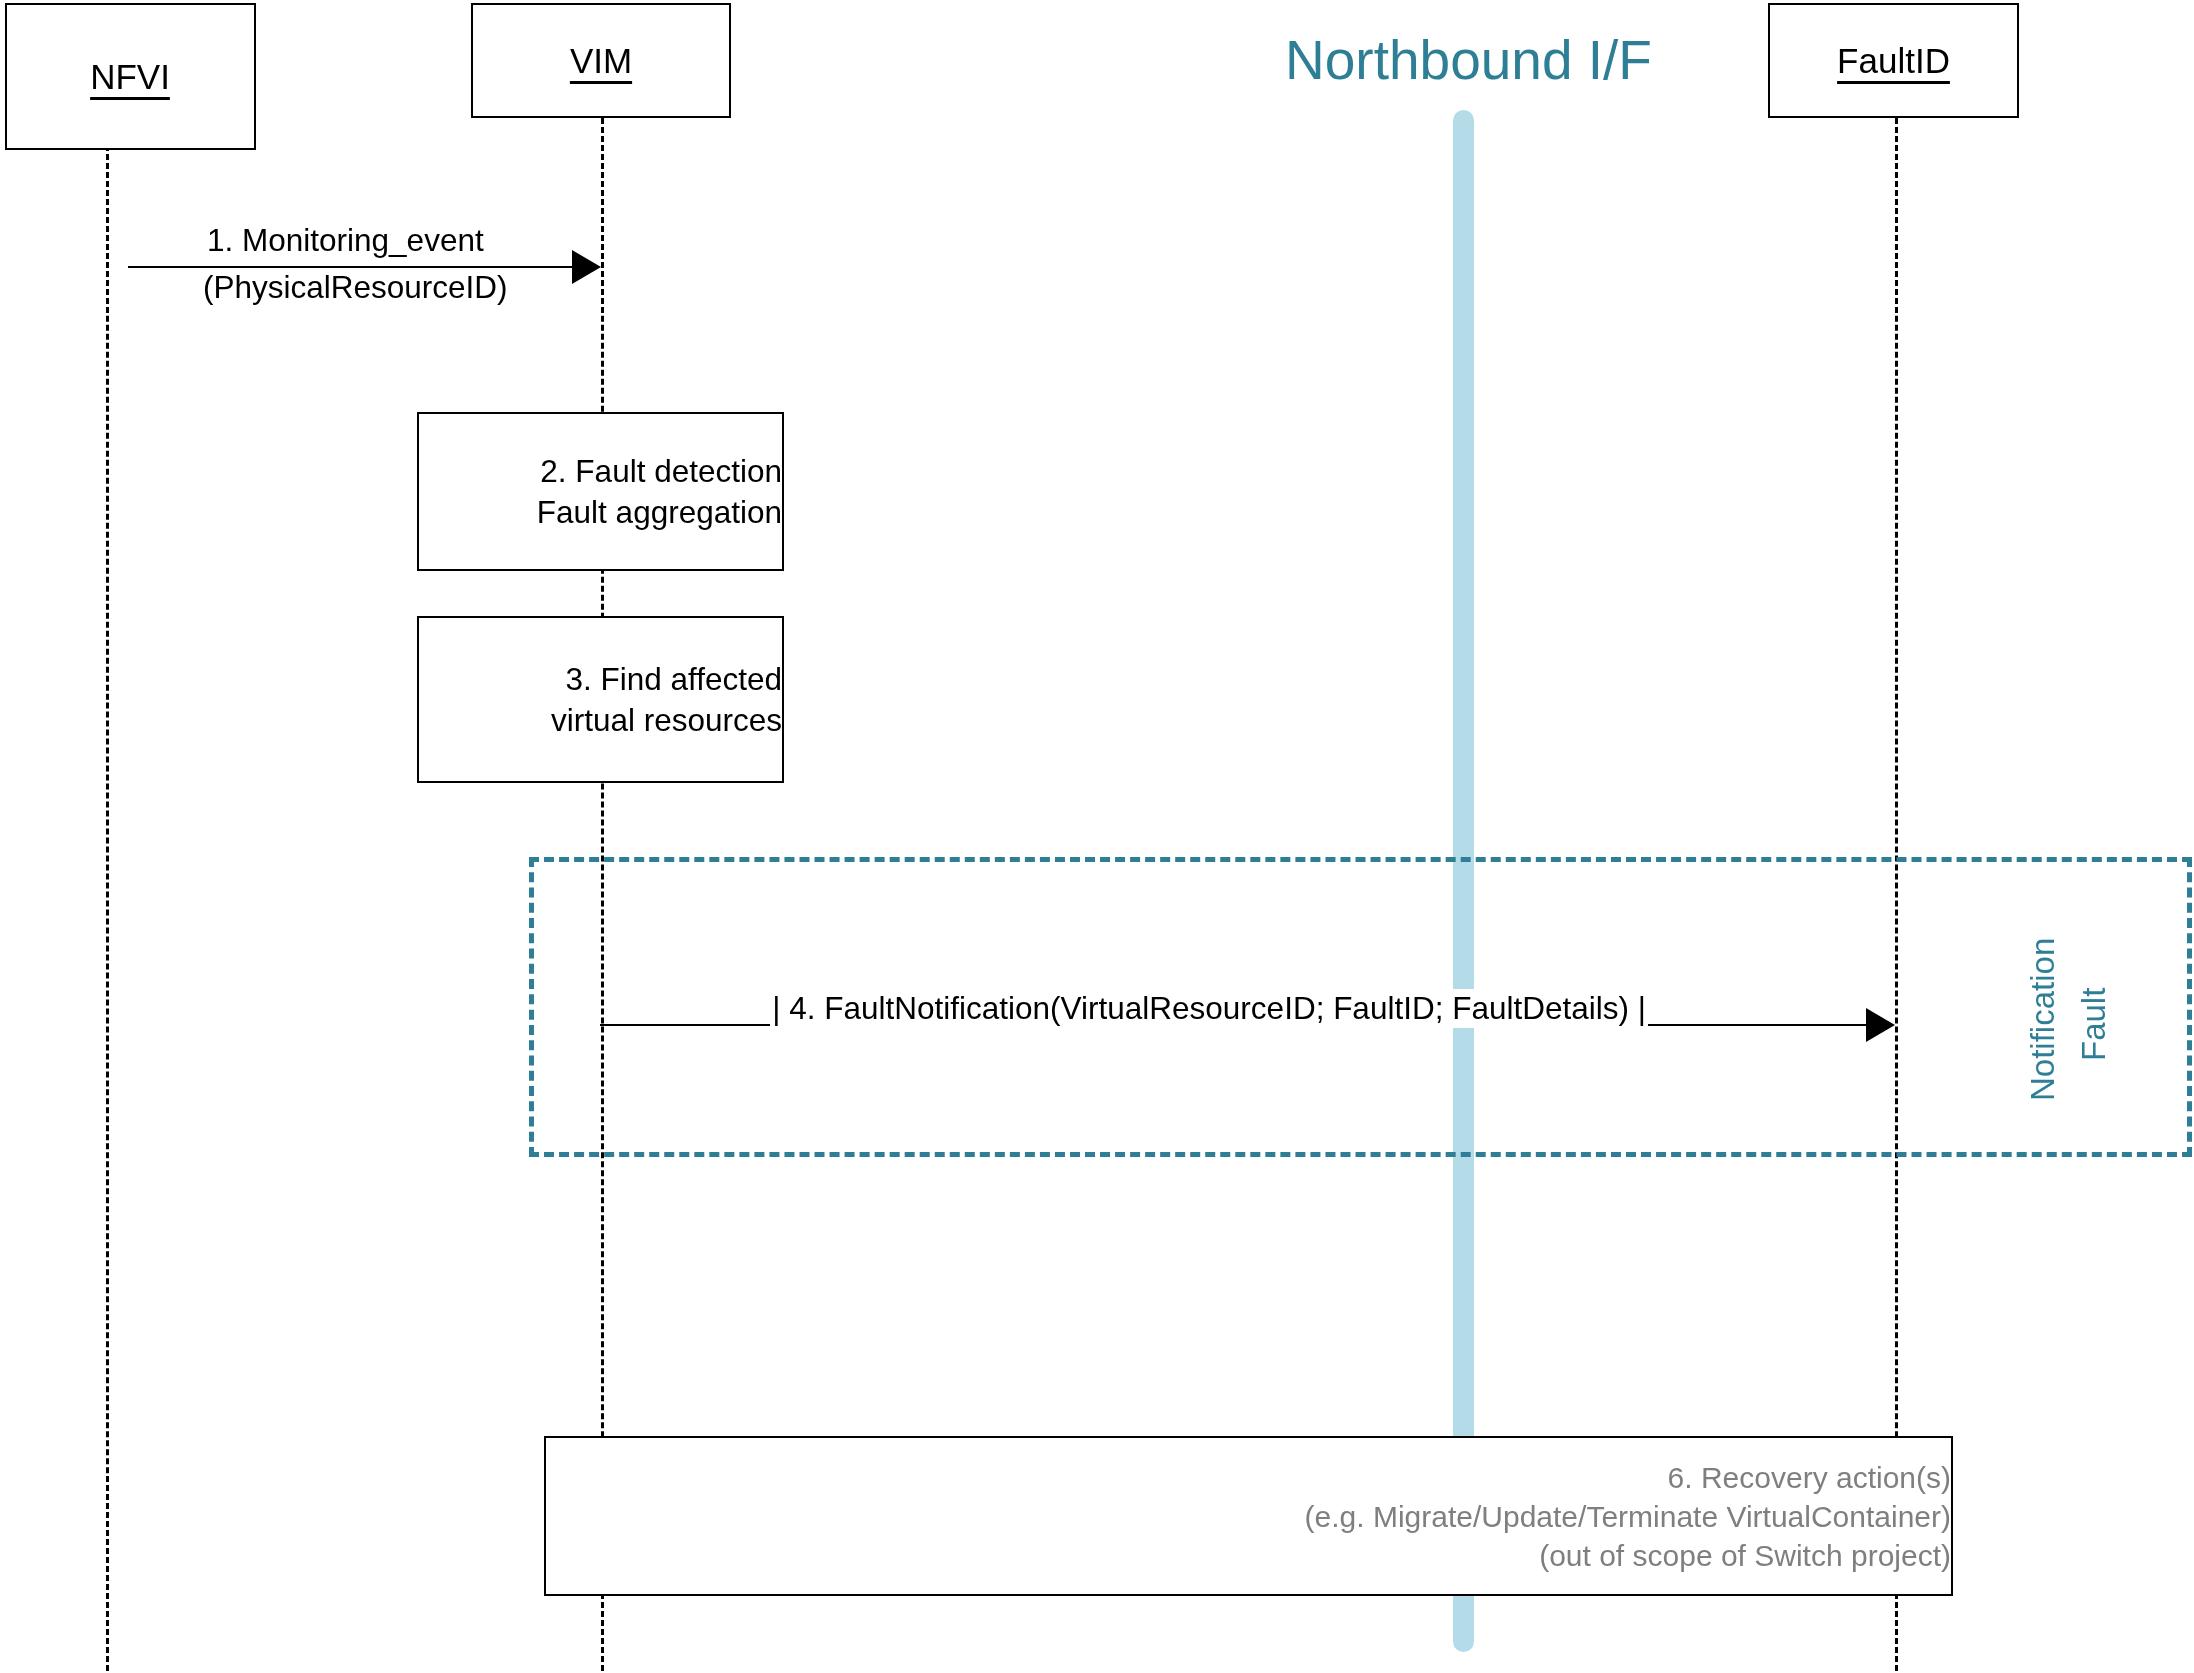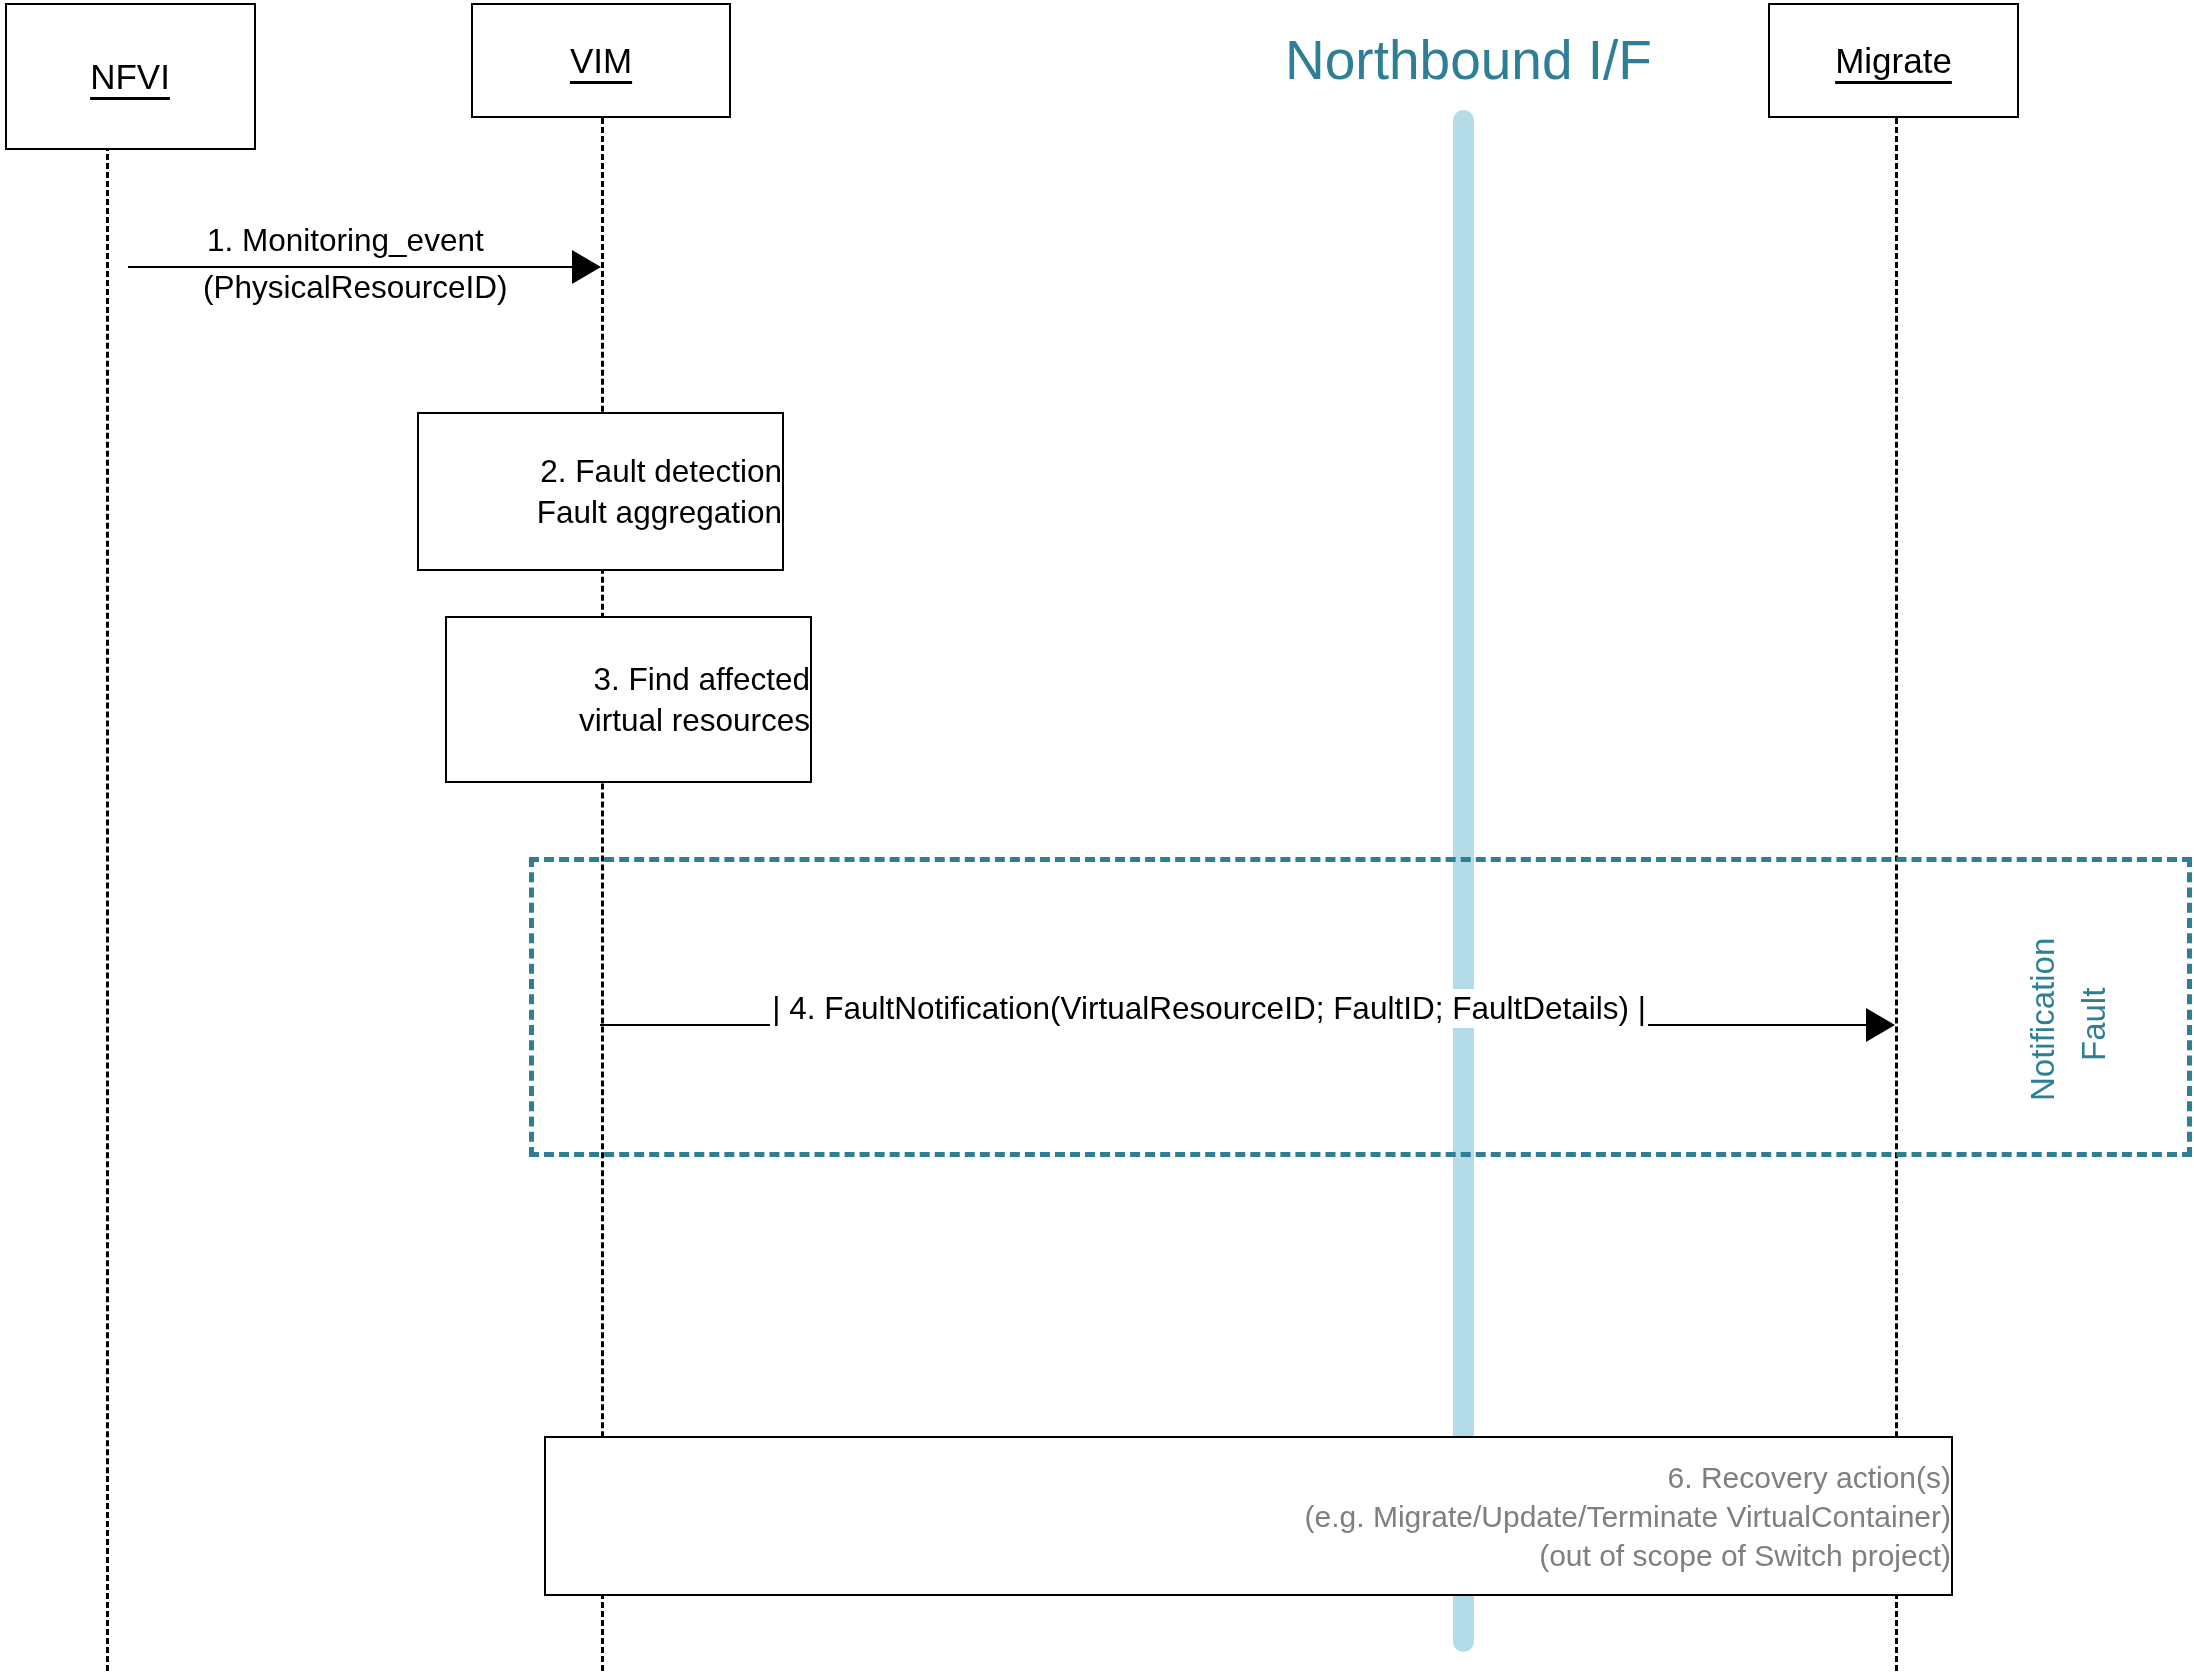--- a/index.html
+++ b/index.html
@@ -118,36 +118,36 @@
 
   <div class="actor-box" style="left:4.5px;top:2.8px;width:251px;height:147px;">
     <span class="actor-label">NFVI</span>
   </div>
 
   <div class="actor-box" style="left:471px;top:2.8px;width:260px;height:115px;">
     <span class="actor-label">VIM</span>
   </div>
 
   <div class="actor-box" style="left:1768px;top:2.8px;width:251px;height:115px;">
-    <span class="actor-label">Migrate</span>
+    <span class="actor-label">FaultID</span>
   </div>
 
   <div class="nb-label" style="left:1187px;top:17px;width:563px;margin-top:16px;">Northbound I/F</div>
 
   <div class="msg-line" style="left:128px;top:266px;width:450px;"></div>
   <div class="msg-head" style="left:572px;top:250px;"></div>
   <div class="msg-text" style="left:207px;top:221px;">1. Monitoring_event</div>
   <div class="msg-text" style="left:203px;top:268px;">(PhysicalResourceID)</div>
 
   <div class="proc-box" style="left:417px;top:412px;width:367px;height:159px;">
     <div>2. Fault detection</div>
     <div>Fault aggregation</div>
   </div>
 
-  <div class="proc-box" style="left:417px;top:616px;width:367px;height:167px;margin-left:28px;">
+  <div class="proc-box" style="left:417px;top:616px;width:367px;height:167px;">
     <div>3. Find affected</div>
     <div>virtual resources</div>
   </div>
 
   <div class="frag" style="left:529px;top:857px;width:1663px;height:300px;"></div>
   <div class="frag-title" style="left:2076px;top:931px;height:186px;">Fault</div>
   <div class="frag-title" style="left:2025px;top:895px;height:248px;">Notification</div>
 
   <div class="msg-line" style="left:600px;top:1024px;width:1266px;"></div>
   <div class="msg-head" style="left:1866px;top:1008px;"></div>

